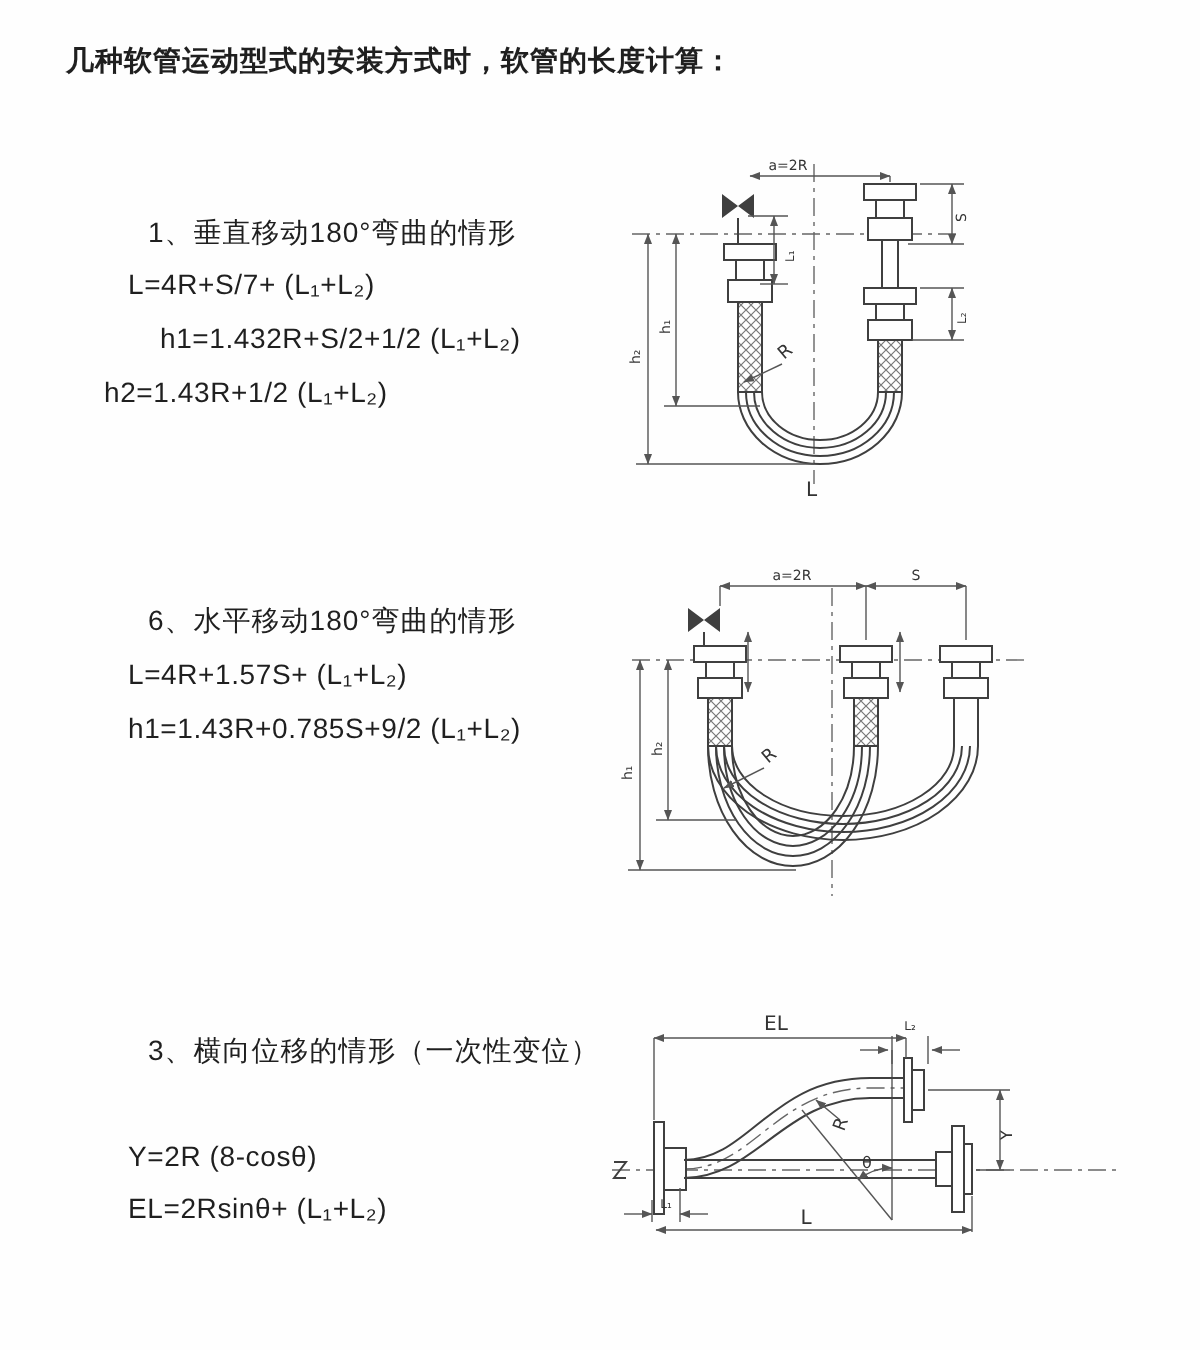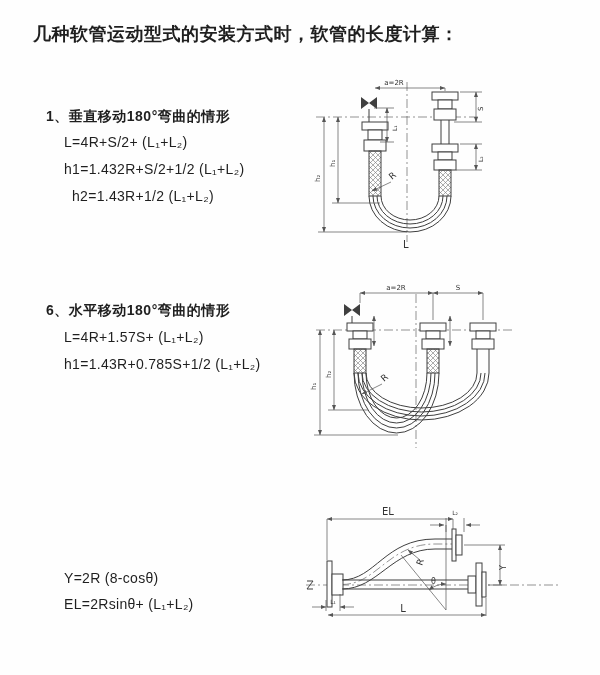--- a/index.html
+++ b/index.html
@@ -3,47 +3,48 @@
 <meta charset="utf-8">
 <style>
   html,body{margin:0;padding:0;}
   body{
     width:600px;height:675px;position:relative;overflow:hidden;
     background:#fefefe;
     font-family:"Liberation Sans","DejaVu Sans",sans-serif;
     color:#1f1f1f;
   }
   .line{position:absolute;white-space:nowrap;}
-  .title{left:33px;top:22px;font-size:18px;font-weight:600;letter-spacing:.5px;}
-  .heading{font-size:14px;font-weight:700;letter-spacing:.5px;}
+  .title{left:33px;top:22px;font-size:14px;font-weight:600;letter-spacing:.5px;}
+  .heading{font-size:14px;font-weight:400;letter-spacing:.5px;margin-left:28px;}
   .formula{font-size:14px;font-weight:500;letter-spacing:.3px;}
   svg.diag{position:absolute;}
   svg text{font-family:"DejaVu Sans","Liberation Sans",sans-serif;fill:#333;}
   .outline{stroke:#3f3f3f;stroke-width:1;fill:none;}
   .fillw{fill:#fefefe;}
   .dim{stroke:#555;stroke-width:.7;fill:none;}
   .cl{stroke:#666;stroke-width:.7;fill:none;stroke-dasharray:9 3 2 3;}
   .valve{fill:#3f3f3f;stroke:none;}
 </style>
 </head>
 <body>
 
 <div style="position:absolute;inset:0;">
 
   <div class="line title">几种软管运动型式的安装方式时，软管的长度计算：</div>
 
   <div class="line heading" style="left:46px;top:108px">1、垂直移动180°弯曲的情形</div>
-  <div class="line formula" style="left:64px;top:134px">L=4R+S/2+ (L₁+L₂)</div>
-  <div class="line formula" style="left:64px;top:161px">h1=1.432R+S/2+1/2 (L₁+L₂)</div>
-  <div class="line formula" style="left:72px;top:188px">h2=1.43R+1/2 (L₁+L₂)</div>
+  <div class="line formula" style="left:64px;top:134px">L=4R+S/7+ (L₁+L₂)</div>
+  <div class="line formula" style="left:80px;top:161px">h1=1.432R+S/2+1/2 (L₁+L₂)</div>
+  <div class="line formula" style="left:52px;top:188px">h2=1.43R+1/2 (L₁+L₂)</div>
 
   <div class="line heading" style="left:46px;top:302px">6、水平移动180°弯曲的情形</div>
   <div class="line formula" style="left:64px;top:329px">L=4R+1.57S+ (L₁+L₂)</div>
-  <div class="line formula" style="left:64px;top:356px">h1=1.43R+0.785S+1/2 (L₁+L₂)</div>
-
+  <div class="line formula" style="left:64px;top:356px">h1=1.43R+0.785S+9/2 (L₁+L₂)</div>
+
+  <div class="line heading" style="left:46px;top:517px">3、横向位移的情形（一次性变位）</div>
   <div class="line formula" style="left:64px;top:570px">Y=2R (8-cosθ)</div>
   <div class="line formula" style="left:64px;top:596px">EL=2Rsinθ+ (L₁+L₂)</div>
 
   <svg class="diag" style="left:308px;top:70px" width="292" height="185" viewBox="0 0 292 185">
     <defs>
       <marker id="arr1" viewBox="0 0 10 10" refX="9.5" refY="5" markerWidth="7.5" markerHeight="7.5" orient="auto-start-reverse">
         <path d="M0,1.2 L10,5 L0,8.8 z" fill="#555"></path>
       </marker>
       <pattern id="hz1" width="5" height="5" patternUnits="userSpaceOnUse">
         <path d="M0,5 L5,0 M0,0 L5,5" stroke="#777" stroke-width=".6"></path>

